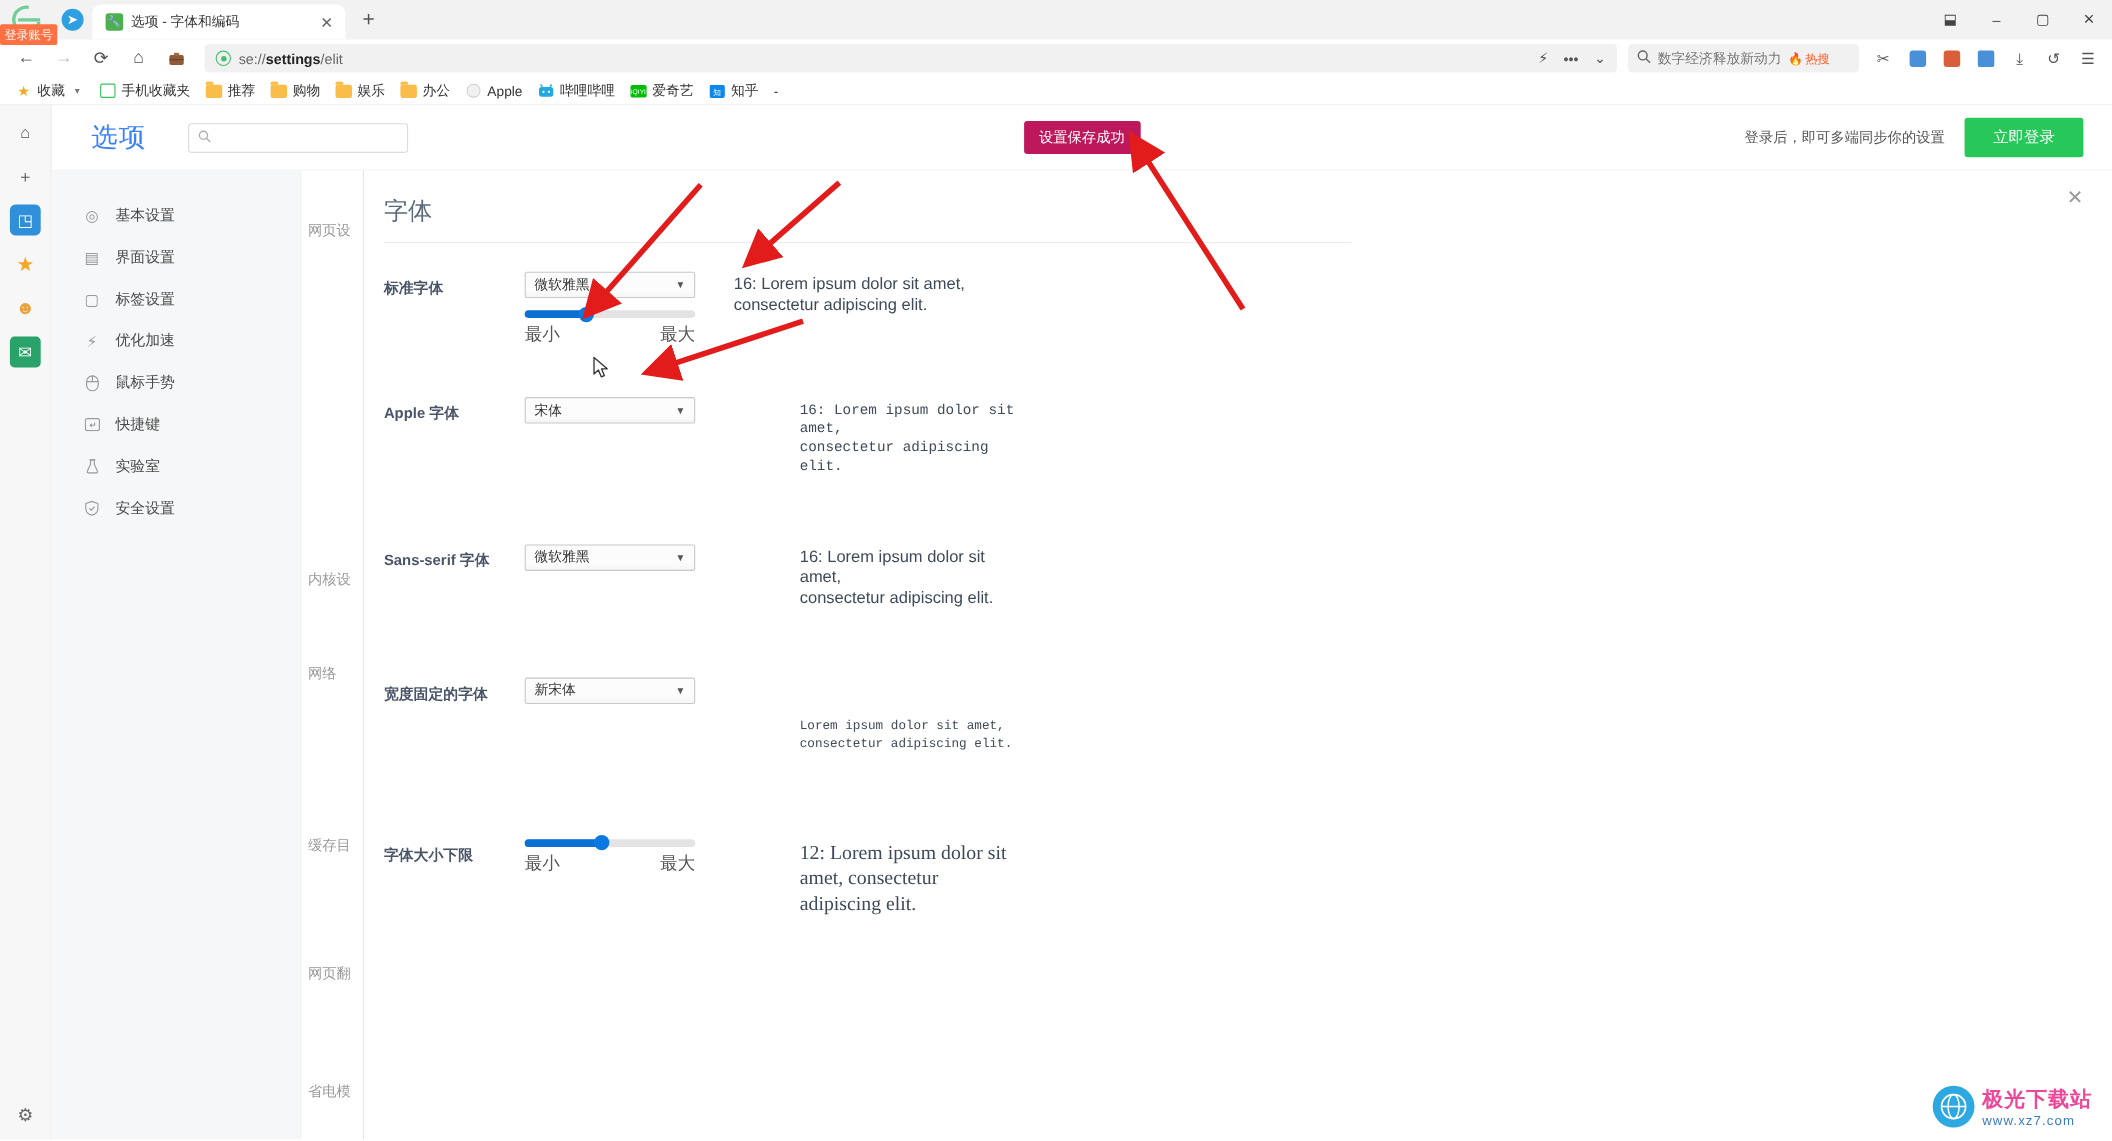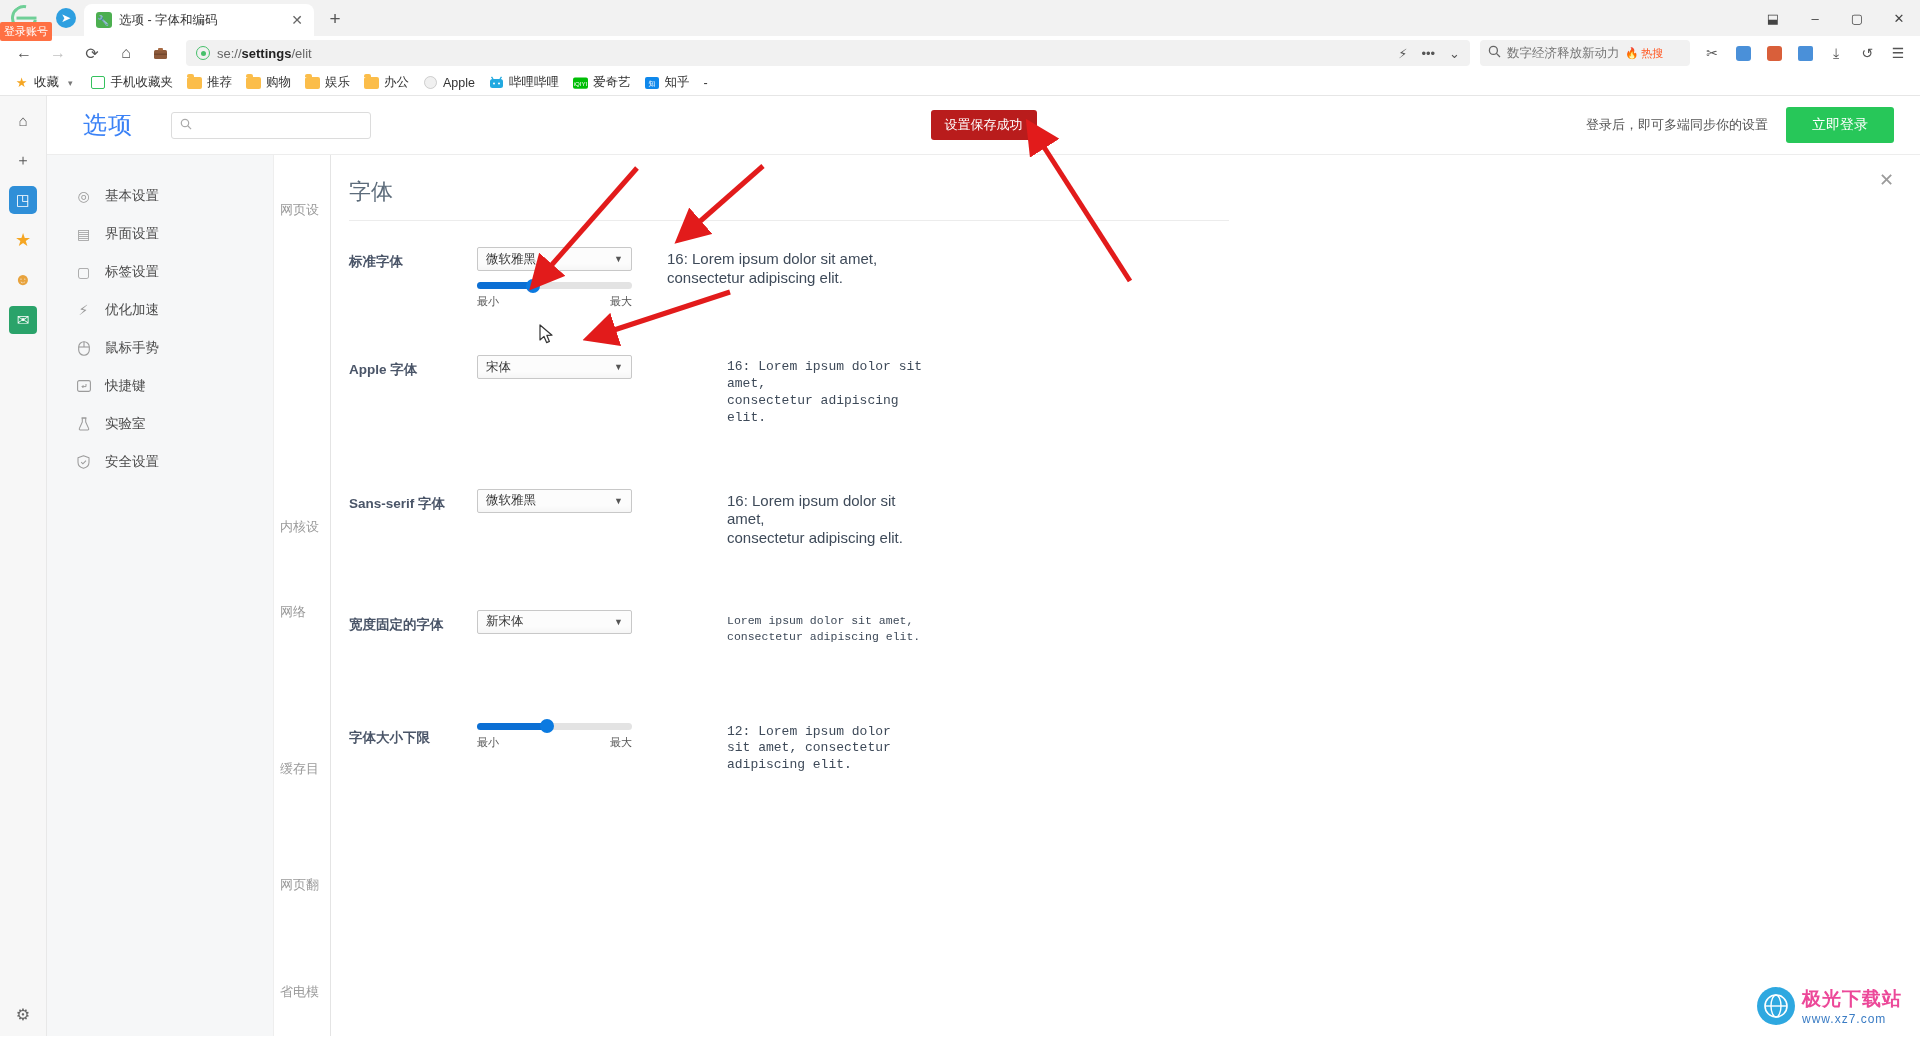--- a/index.html
+++ b/index.html
@@ -136,21 +136,21 @@
     height: 58px; display: flex; align-items: center; padding: 0 26px 0 36px;
     background: #fff; position: relative;
   }
   .settings-title { font-size: 24px; color: #3b82f6; font-weight: 400; letter-spacing: 1px; }
   .settings-search {
     width: 200px; height: 27px; margin-left: 38px; border: 1px solid #dcdcdc; border-radius: 3px;
     display: flex; align-items: center; padding: 0 8px; gap: 6px; color: #aaa; font-size: 12px;
   }
   .toast {
     position: absolute; left: 50%; transform: translateX(-50%); top: 14px;
-    background: #b91c1c; color: #fff; font-size: 13px; padding: 6px 14px; border-radius: 3px;
+    background: #be185d; color: #fff; font-size: 13px; padding: 6px 14px; border-radius: 3px;
     white-space: nowrap;
   }
   .head-right { margin-left: auto; display: flex; align-items: center; gap: 18px; }
   .head-note { font-size: 13px; color: #555; }
   .login-btn {
     background: #27c759; color: #fff; font-size: 14px; padding: 9px 26px; border-radius: 3px;
     white-space: nowrap;
   }
 
   .settings-body { display: flex; height: calc(100% - 58px); border-top: 1px solid #ededed; }
@@ -196,26 +196,26 @@
   .fselect .arrow { margin-left: auto; font-size: 9px; color: #555; }
   .slider-wrap { width: 155px; margin-top: 11px; position: relative; }
   .track {
     height: 7px; border-radius: 4px; background: #e3e3e3; position: relative;
   }
   .track .fill { position: absolute; left: 0; top: 0; bottom: 0; background: #0b6fd4; border-radius: 4px; }
   .knob {
     position: absolute; top: 50%; transform: translate(-50%,-50%); width: 14px; height: 14px;
     border-radius: 50%; background: #0b7ae0;
   }
-  .minmax { display: flex; justify-content: space-between; font-size: 11px; color: #555; margin-top: 5px; }
+  .minmax { display: flex; justify-content: space-between; font-size: 16px; color: #555; margin-top: 5px; }
   .preview { padding-left: 30px; padding-top: 3px; max-width: 290px; }
   .preview.sans { font-family: "Liberation Sans", sans-serif; font-size: 15px; color: #3e4a59; line-height: 1.25; }
   .preview.serif { font-family: "Liberation Mono", monospace; font-size: 13px; color: #3e4a59; line-height: 1.32; }
-  .preview.mono { font-family: "Liberation Mono", monospace; font-size: 11.5px; color: #3e4a59; line-height: 1.38; }
-  .preview.small { font-family: Liberation Mono, monospace; font-size: 13px; color: #3e4a59; line-height: 1.3; }
+  .preview.mono { font-family: "Liberation Mono", monospace; font-size: 11.5px; color: #3e4a59; line-height: 1.38; margin-top: 34px; }
+  .preview.small { font-family: Liberation Serif, serif; font-size: 18px; color: #3e4a59; line-height: 1.3; }
 
   .cursor {
     position: absolute; width: 0; height: 0; pointer-events: none;
   }
   .cursor svg { display: block; }
 
   
   .arrow-layer { position: absolute; inset: 0; pointer-events: none; z-index: 40; }
 
   

